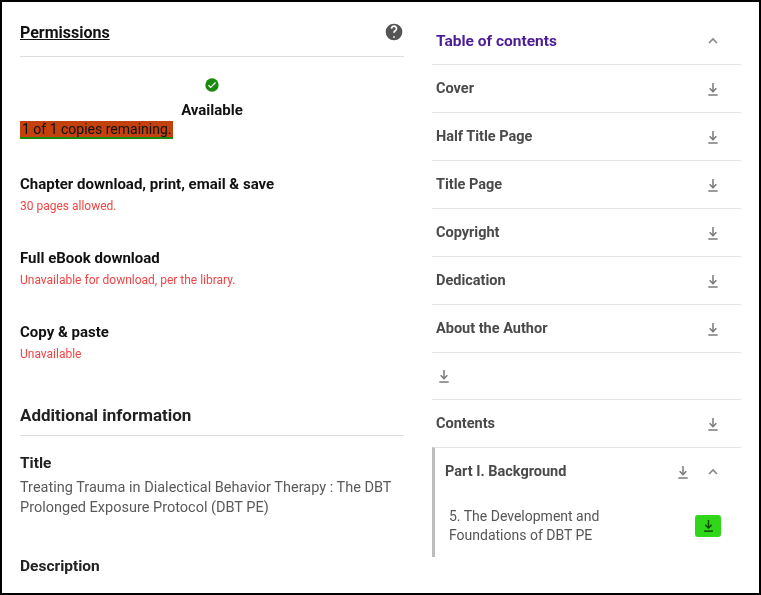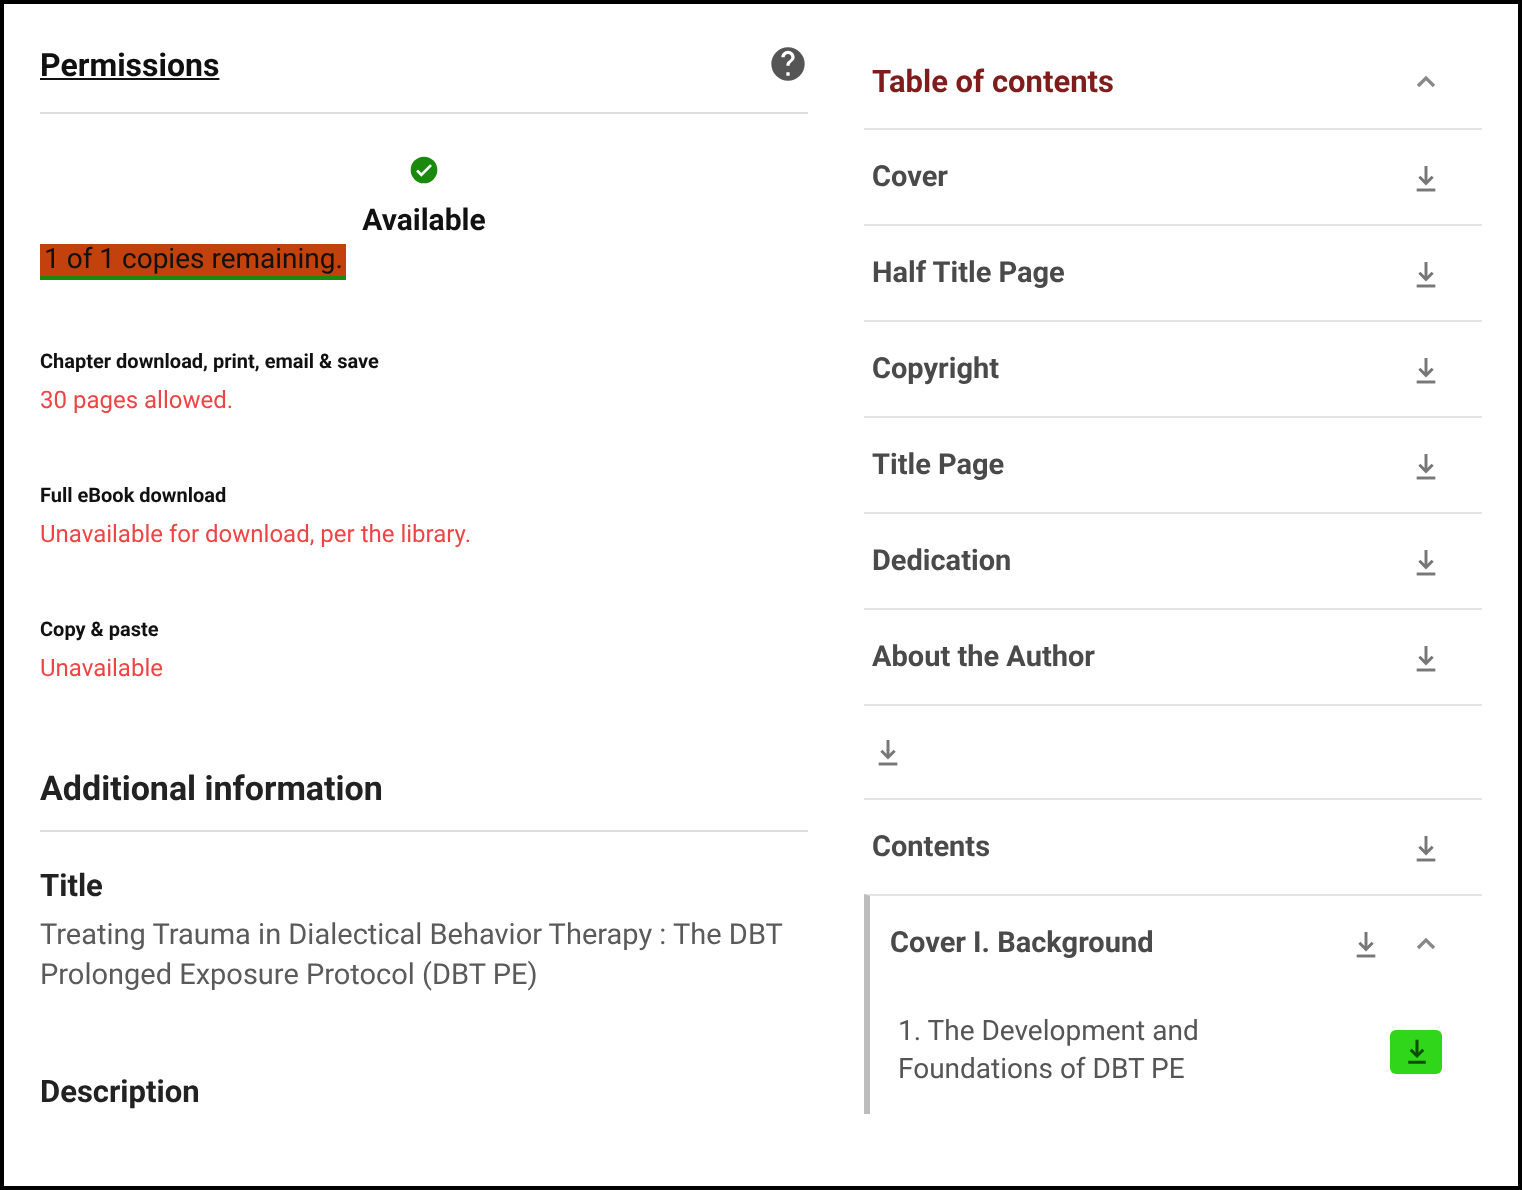--- a/index.html
+++ b/index.html
@@ -65,21 +65,21 @@
     color: #111;
     font-size: 14px;
     padding: 0 2px;
     border-bottom: 2px solid #1a8a0c;
     margin-top: 2px;
   }
   .section {
     margin-top: 36px;
   }
   .section h4 {
-    font-size: 10px;
+    font-size: 15px;
     font-weight: 700;
     color: #111;
     margin-bottom: 6px;
   }
   .section p {
     font-size: 12px;
     color: #ef4444;
   }
   .add-info {
     margin-top: 44px;
@@ -107,21 +107,21 @@
   
   .toc-header {
     display: flex;
     justify-content: space-between;
     align-items: center;
     padding: 18px 20px 14px 4px;
   }
   .toc-header h3 {
     font-size: 15.5px;
     font-weight: 700;
-    color: #7f1d1d;
+    color: #4c1d95;
   }
   .chevron {
     width: 16px; height: 16px;
     color: #888;
     cursor: pointer;
   }
   .toc-item {
     display: flex;
     justify-content: space-between;
     align-items: center;
@@ -242,40 +242,40 @@
           <span class="label">Half Title Page</span>
           <span class="right-ctrls">
             <svg class="dl-icon" viewBox="0 0 24 24" fill="none" stroke="currentColor" stroke-width="2.2">
               <path d="M12 3v12"></path>
               <path d="M7 11l5 5 5-5"></path>
               <path d="M5 21h14"></path>
             </svg>
           </span>
         </div>
         <div class="toc-item">
+          <span class="label">Title Page</span>
+          <span class="right-ctrls">
+            <svg class="dl-icon" viewBox="0 0 24 24" fill="none" stroke="currentColor" stroke-width="2.2">
+              <path d="M12 3v12"></path>
+              <path d="M7 11l5 5 5-5"></path>
+              <path d="M5 21h14"></path>
+            </svg>
+          </span>
+        </div>
+        <div class="toc-item">
           <span class="label">Copyright</span>
           <span class="right-ctrls">
             <svg class="dl-icon" viewBox="0 0 24 24" fill="none" stroke="currentColor" stroke-width="2.2">
               <path d="M12 3v12"></path>
               <path d="M7 11l5 5 5-5"></path>
               <path d="M5 21h14"></path>
             </svg>
           </span>
         </div>
         <div class="toc-item">
-          <span class="label">Title Page</span>
-          <span class="right-ctrls">
-            <svg class="dl-icon" viewBox="0 0 24 24" fill="none" stroke="currentColor" stroke-width="2.2">
-              <path d="M12 3v12"></path>
-              <path d="M7 11l5 5 5-5"></path>
-              <path d="M5 21h14"></path>
-            </svg>
-          </span>
-        </div>
-        <div class="toc-item">
           <span class="label">Dedication</span>
           <span class="right-ctrls">
             <svg class="dl-icon" viewBox="0 0 24 24" fill="none" stroke="currentColor" stroke-width="2.2">
               <path d="M12 3v12"></path>
               <path d="M7 11l5 5 5-5"></path>
               <path d="M5 21h14"></path>
             </svg>
           </span>
         </div>
         <div class="toc-item">
@@ -303,35 +303,35 @@
             <svg class="dl-icon" viewBox="0 0 24 24" fill="none" stroke="currentColor" stroke-width="2.2">
               <path d="M12 3v12"></path>
               <path d="M7 11l5 5 5-5"></path>
               <path d="M5 21h14"></path>
             </svg>
           </span>
         </div>
       </div>
 
     <div class="toc-item part-item">
-      <span class="label">Cover I. Background</span>
+      <span class="label">Part I. Background</span>
       <span class="right-ctrls">
         <svg class="dl-icon" viewBox="0 0 24 24" fill="none" stroke="currentColor" stroke-width="2.2">
           <path d="M12 3v12"></path>
             <path d="M7 11l5 5 5-5"></path>
             <path d="M5 21h14"></path>
         </svg>
         <svg class="chevron" viewBox="0 0 24 24" fill="none" stroke="currentColor" stroke-width="2.5">
           <polyline points="6 15 12 9 18 15"></polyline>
         </svg>
       </span>
     </div>
 
     <div class="sub-item">
-      <span class="label">1. The Development and Foundations of DBT PE</span>
+      <span class="label">5. The Development and Foundations of DBT PE</span>
       <span class="dl-badge">
         <svg viewBox="0 0 24 24" fill="none" stroke="currentColor" stroke-width="2.4">
           <path d="M12 3v12"></path>
             <path d="M7 11l5 5 5-5"></path>
             <path d="M5 21h14"></path>
         </svg>
       </span>
     </div>
   </div>
 </div>

